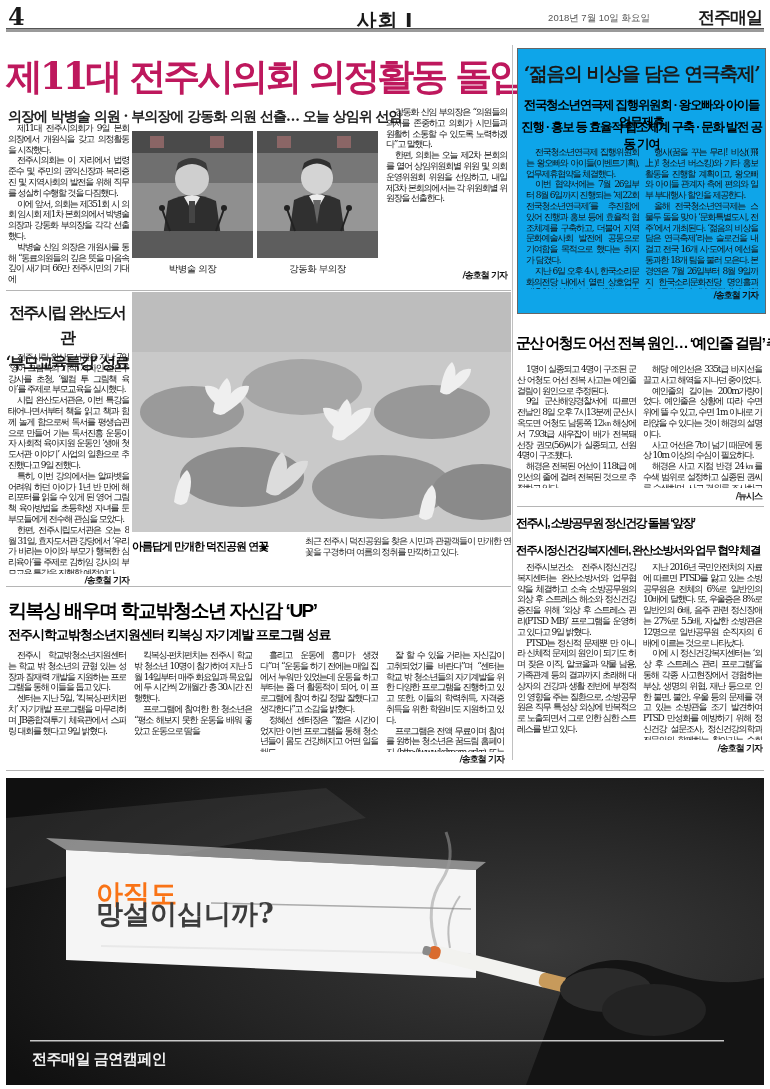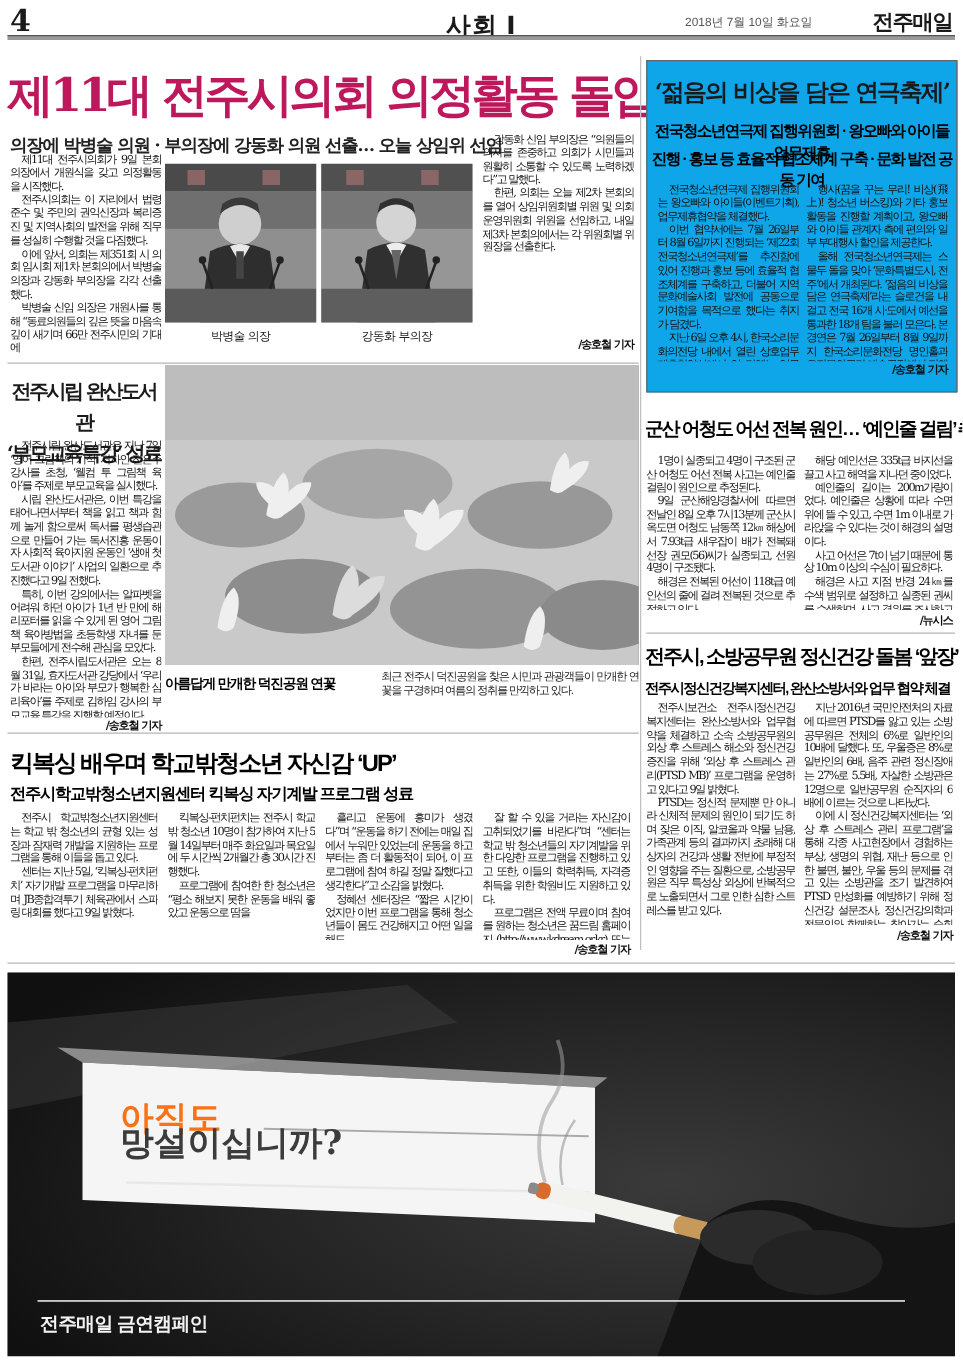--- a/index.html
+++ b/index.html
@@ -37,21 +37,21 @@
   .lotus-cap-t{left:305px;top:536px;width:206px;font-size:9px;line-height:11px;
                letter-spacing:-1px;text-align:justify;font-family:"Liberation Sans","DejaVu Sans",sans-serif;}
   
   .tbox{left:517px;top:48px;width:247px;height:264px;border:1.5px solid #666;background:#0ea5e9;}
   .tbox-title{left:0;right:0;top:12px;text-align:center;font-size:19px;font-weight:bold;
               letter-spacing:-1.5px;}
   .tbox-sub{left:0;right:0;text-align:center;font-size:12.5px;letter-spacing:-1.3px;}
   .kick-title{left:8px;top:598px;width:500px;font-size:19px;letter-spacing:-1.5px;}
   .kick-sub{left:8px;top:626px;width:500px;font-size:13px;letter-spacing:-1px;}
   .boat-title{left:516px;top:334px;width:248px;font-size:15px;letter-spacing:-1.6px;white-space:nowrap;}
-  .ptsd-title{left:516px;top:515px;width:248px;font-size:16px;letter-spacing:-1.6px;white-space:nowrap;}
+  .ptsd-title{left:516px;top:515px;width:248px;font-size:12px;letter-spacing:-1.6px;white-space:nowrap;}
   .ptsd-sub{left:516px;top:543px;width:248px;font-size:11.5px;letter-spacing:-1.3px;white-space:nowrap;}
   
   .ad{left:6px;top:778px;width:758px;height:307px;background:#181818;overflow:hidden;}
   .ad svg{position:absolute;left:0;top:0;}
   .ad-line1{position:absolute;left:90px;top:78px;font-size:27px;color:#f97316;
             letter-spacing:0px;font-weight:bold;margin-top:20px;}
   .ad-line2{position:absolute;left:90px;top:118px;font-size:27px;color:#3c3c3c;
             letter-spacing:0px;font-weight:bold;}
   .ad-footer{position:absolute;left:26px;top:272px;font-size:15px;color:#f2f2f2;font-weight:bold;
              font-family:"Liberation Sans","DejaVu Sans",sans-serif;letter-spacing:-0.5px;}

